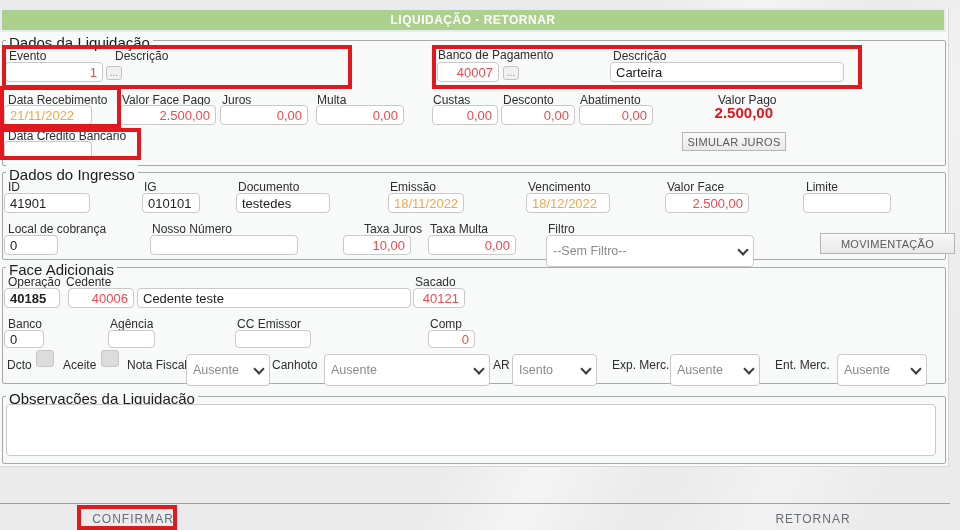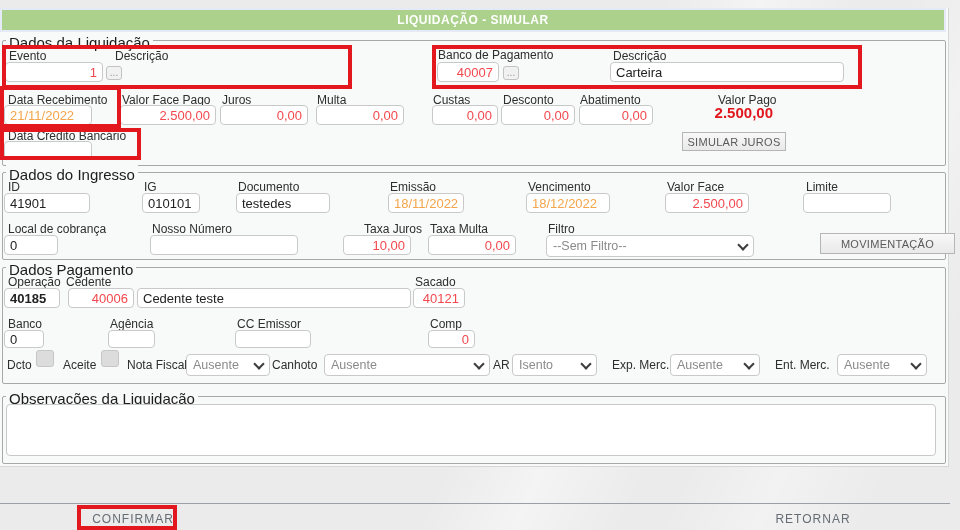--- a/index.html
+++ b/index.html
@@ -19,41 +19,41 @@
   .lbl{position:absolute;font-size:12px;color:#2e2e2e;white-space:nowrap;z-index:2;}
   .inp{position:absolute;height:20px;border:1px solid #c9c9c9;border-radius:4px;background:#fff;
     font-family:"Liberation Sans",sans-serif;font-size:13px;padding:0 5px;box-sizing:border-box;color:#222;outline:none;z-index:2;}
   .inp.red{color:#f2484e;text-align:right;}
   .inp.orange{color:#f5a54b;}
   .dots{position:absolute;width:16px;height:14px;background:#f1f1f1;border:1px solid #c2c2c2;border-radius:3px;
     color:#999;font-size:10px;line-height:6px;text-align:center;padding:0;cursor:pointer;z-index:2;}
   .btn{position:absolute;background:linear-gradient(#f8f8f8,#e9e9e9);border:1px solid #b5b5b5;border-radius:0;
     color:#5a5a5a;font-size:11px;letter-spacing:.3px;display:flex;align-items:center;justify-content:center;
     cursor:pointer;box-sizing:border-box;white-space:nowrap;z-index:2;font-family:"Liberation Sans",sans-serif;}
-  .sel{position:absolute;height:22px;border:1px solid #c9c9c9;border-radius:4px;background:#fff;
+  .sel{position:absolute;height:32px;border:1px solid #c9c9c9;border-radius:4px;background:#fff;
     display:flex;align-items:center;justify-content:space-between;padding:7px 6px;font-size:12.5px;color:#8a8a8a;
     box-sizing:border-box;cursor:pointer;z-index:2;}
   .chev{width:6px;height:6px;border-right:2px solid #3c3c3c;border-bottom:2px solid #3c3c3c;
     transform:rotate(45deg);margin-top:-3px;flex:0 0 auto;margin-left:6px;}
   .chk{position:absolute;width:16px;height:15px;background:#dcdcdc;border:1px solid #c6c6c6;border-radius:3px;cursor:pointer;z-index:2;}
   .hl{position:absolute;border:4px solid #e2181e;pointer-events:none;z-index:6;box-sizing:border-box;}
   .vp{position:absolute;font-weight:bold;font-size:15px;color:#e0161c;text-align:right;z-index:2;}
   .ta{position:absolute;border:1px solid #c9c9c9;border-radius:4px;background:#fff;resize:none;box-sizing:border-box;z-index:2;outline:none;}
   .hr{position:absolute;left:0;top:503px;width:950px;height:1px;background:#9aa0a6;}
   .linkbtn{position:absolute;font-size:12px;color:#666c74;letter-spacing:1px;text-align:center;cursor:pointer;z-index:2;white-space:nowrap;}
 </style>
 </head>
 <body>
 
 <div class="screen">
   <div class="bgdeco"></div>
   <div class="panel"></div>
 
   <div class="titlebar">
-    <span>LIQUIDAÇÃO - SIMULAR</span>
+    <span>LIQUIDAÇÃO - RETORNAR</span>
   </div>
 
   <div class="gb" style="left:2px;top:40px;width:942px;height:124px"></div>
   <div class="leg" style="left:6px;top:33px">Dados da Liquidação</div>
 
   <div class="hl" style="left:2px;top:45px;width:350px;height:44px"></div>
   <div class="hl" style="left:432px;top:45px;width:430px;height:44px"></div>
 
   <div class="lbl" style="left:9px;top:49px">Evento</div>
   <input class="inp red" style="left: 5px; top: 62px; width: 98px;" value="1">
@@ -138,21 +138,21 @@
 
   <div class="lbl" style="left:548px;top:222px">Filtro</div>
   <div class="sel" style="left:546px;top:235px;width:208px">
     <span>--Sem Filtro--</span>
     <span class="chev"></span>
   </div>
 
   <button class="btn" style="left:820px;top:233px;width:135px;height:21px">MOVIMENTAÇÃO</button>
 
   <div class="gb" style="left:2px;top:267px;width:942px;height:115px"></div>
-  <div class="leg" style="left:6px;top:260px">Dados Pagamento</div>
+  <div class="leg" style="left:6px;top:260px">Face Adicionais</div>
 
   <div class="lbl" style="left:8px;top:275px">Operação</div>
   <input class="inp" style="left: 4px; top: 288px; width: 56px; font-weight: bold;" value="40185">
 
   <div class="lbl" style="left:66px;top:275px">Cedente</div>
   <input class="inp red" style="left: 68px; top: 288px; width: 66px;" value="40006">
   <input class="inp" style="left: 137px; top: 288px; width: 274px;" value="Cedente teste">
 
   <div class="lbl" style="left:415px;top:275px">Sacado</div>
   <input class="inp red" style="left: 413px; top: 288px; width: 52px;" value="40121">

